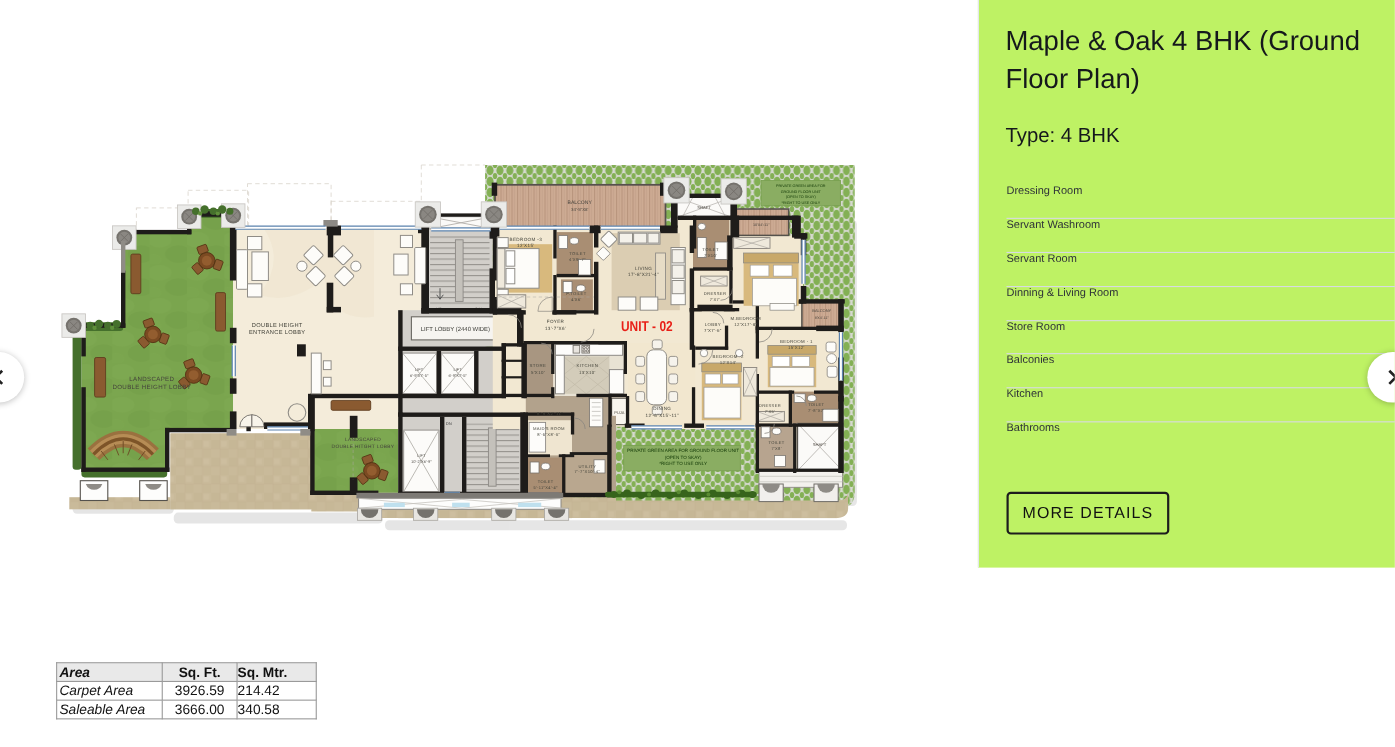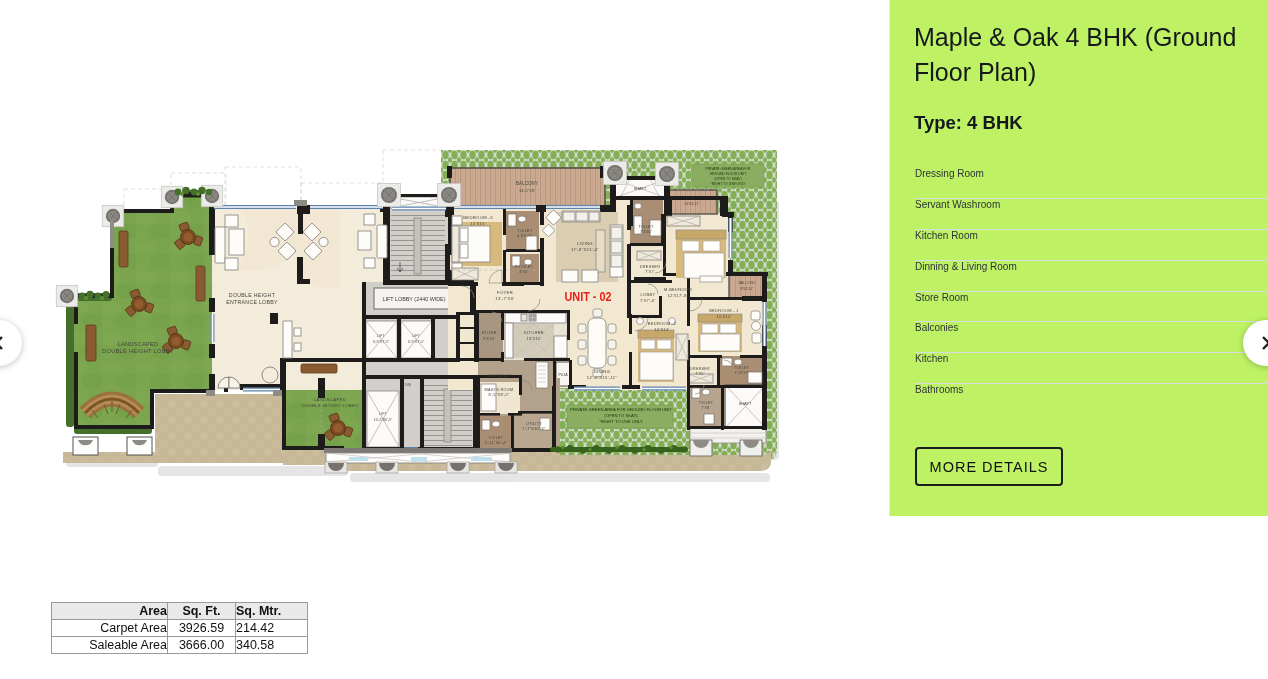--- a/index.html
+++ b/index.html
@@ -2,42 +2,42 @@
 <html><head>
 <meta charset="utf-8">
 <style>
   html,body{margin:0;padding:0;}
   body{width:1268px;height:679px;overflow:hidden;position:relative;background:#ffffff;
        font-family:"Liberation Sans", sans-serif;}
   
   .panel{position:absolute;left:844px;top:0;width:398px;height:516px;background:#bef264;
          border-left:1px solid #e3e6ec;box-sizing:border-box;margin-left:45px;}
   .panel h1{margin:20px 24px 0 24px;font-size:25px;line-height:35px;font-weight:400;color:#15181c;}
-  .panel .type{margin:22px 24px 0 24px;font-size:18.5px;color:#15181c;font-weight:bold;}
+  .panel .type{margin:22px 24px 0 24px;font-size:18.5px;color:#15181c;}
   .rows{margin:34px 2px 0 25px;}
   .row{display:flex;justify-content:space-between;align-items:flex-start;height:29.9px;
        border-bottom:1px solid #d7dbe2;font-size:10px;color:#2e3238;}
   .row:last-child{border-bottom:none;}
   .row b{font-weight:700;color:#23272c;}
   .morebtn{position:absolute;left:25px;top:447px;width:148px;height:39px;box-sizing:border-box;
            border:2px solid #1d1d1d;border-radius:4px;background:transparent;color:#111;
            font-size:14.5px;letter-spacing:1px;font-family:"Liberation Sans", sans-serif;
            display:flex;align-items:center;justify-content:center;}
   
   .nav{position:absolute;width:46px;height:46px;border-radius:50%;background:#fff;
        box-shadow:0 1px 6px rgba(0,0,0,.25);display:flex;align-items:center;justify-content:center;
        font-size:22px;color:#222;top:320px;}
   .nav-l{left:-24px;}
   .nav-r{left:1243px;}
   
   table.area{position:absolute;left:51px;top:602px;border-collapse:collapse;
              font-size:12.5px;color:#111;background:#fff;}
   table.area td,table.area th{border:1px solid #9a9a9a;padding:0;height:16px;}
   table.area th{background:#e9e9e9;font-weight:700;}
-  table.area .c1{width:93px;text-align:right;padding-left:22px;}
+  table.area .c1{width:93px;text-align:left;padding-left:2px;font-style:italic;}
   table.area .c2{width:67px;text-align:center;}
   table.area .c3{width:71px;text-align:left;}
 </style>
 </head>
 <body>
 
 <svg id="plan" width="1268" height="679" viewBox="0 0 1268 679" style="position:absolute;left:0;top:0">
 <defs>
 <pattern id="hatch" width="9" height="10" patternUnits="userSpaceOnUse">
   <rect width="9" height="10" fill="#d6d9cf"></rect>
@@ -1105,21 +1105,21 @@
   <div class="rows">
     <div class="row">
         <span>Dressing Room</span>
         <b>2</b>
       </div>
     <div class="row">
         <span>Servant Washroom</span>
         <b>1</b>
       </div>
     <div class="row">
-        <span>Kitchen Room</span>
+        <span>Servant Room</span>
         <b>1</b>
       </div>
     <div class="row">
         <span>Dinning &amp; Living Room</span>
         <b>1</b>
       </div>
     <div class="row">
         <span>Store Room</span>
         <b>1</b>
       </div>

